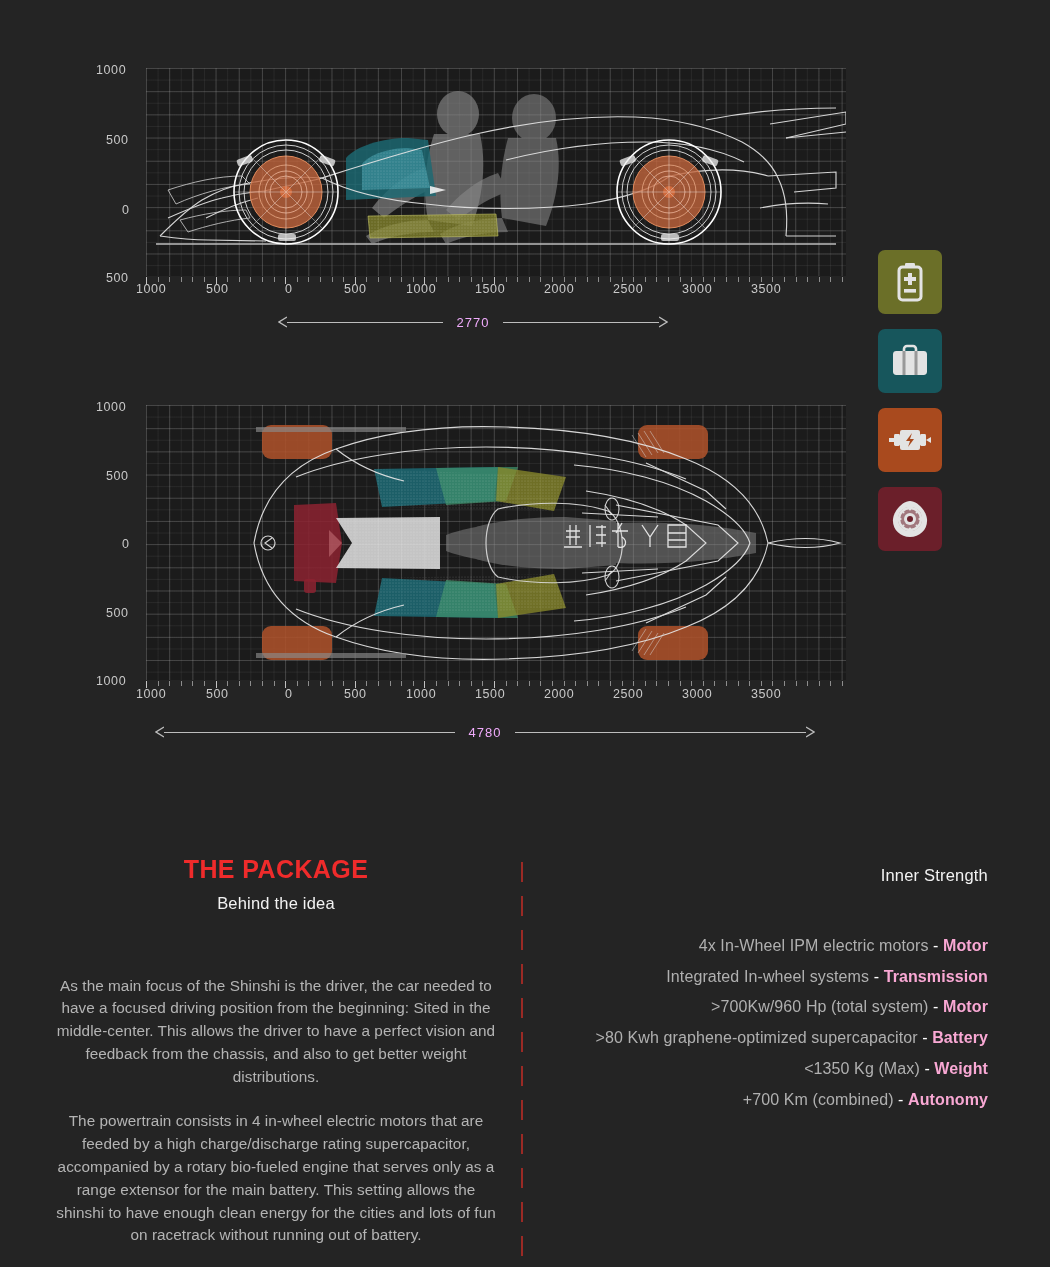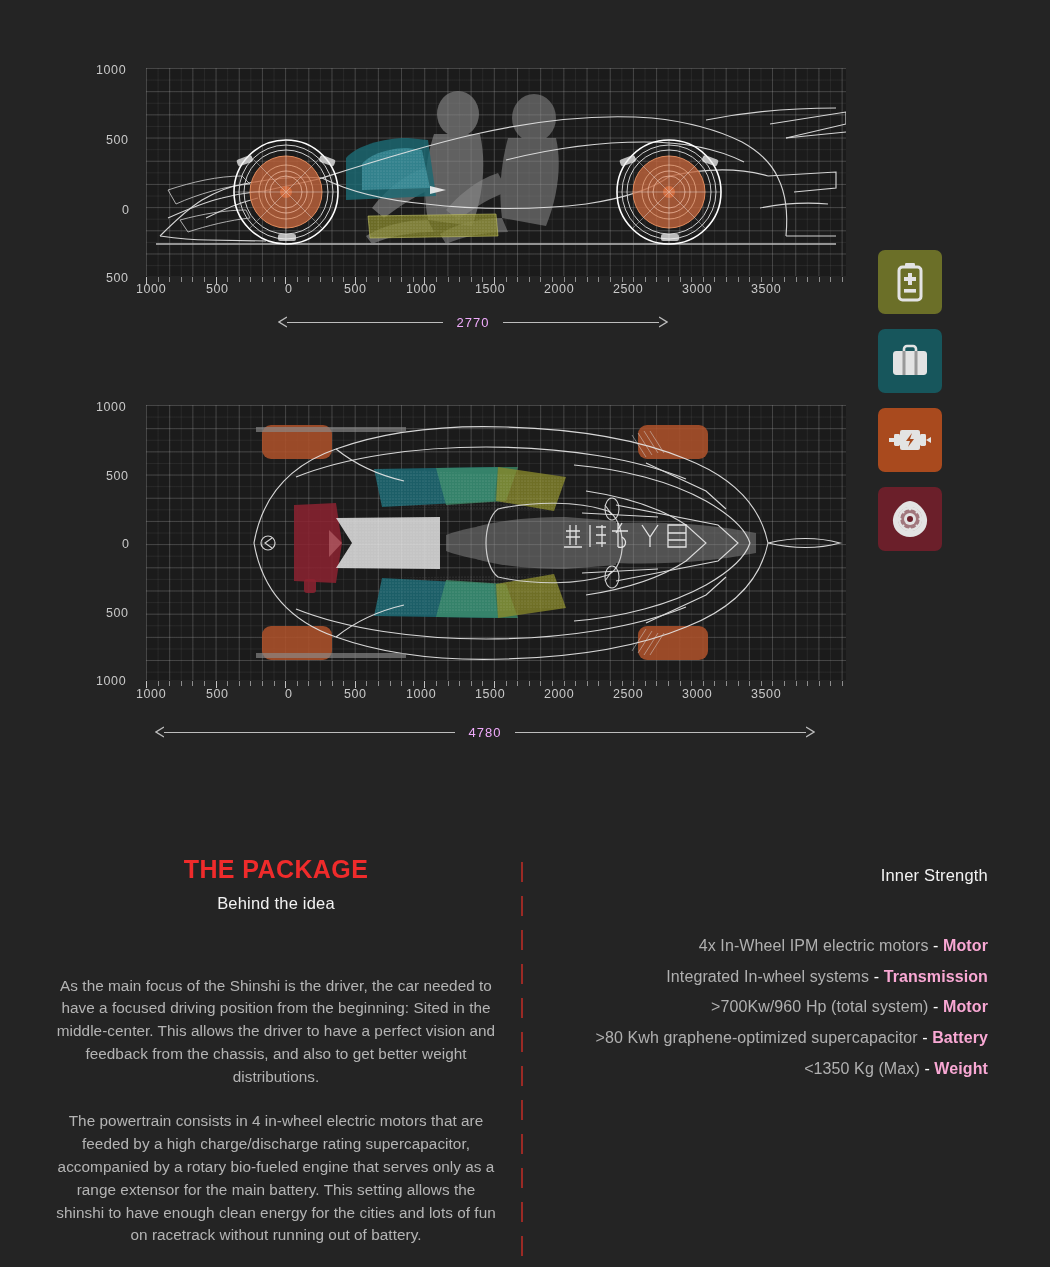--- a/index.html
+++ b/index.html
@@ -578,14 +578,15 @@
 </div>
 
 <div class="col col-right">
   <div class="subkicker">Inner Strength</div>
   <div class="spec-list" id="specList">
       <div class="spec-row"><span>4x In-Wheel IPM electric motors </span><span class="dash">- </span><b>Motor</b></div>
       <div class="spec-row"><span>Integrated In-wheel systems </span><span class="dash">- </span><b>Transmission</b></div>
       <div class="spec-row"><span>&gt;700Kw/960 Hp (total system) </span><span class="dash">- </span><b>Motor</b></div>
       <div class="spec-row"><span>&gt;80 Kwh graphene-optimized supercapacitor  </span><span class="dash">- </span><b>Battery</b></div>
       <div class="spec-row"><span>&lt;1350 Kg (Max) </span><span class="dash">- </span><b>Weight</b></div>
+      <div class="spec-row"><span>+700 Km (combined) </span><span class="dash">- </span><b>Autonomy</b></div>
     </div>
 </div>
 
 </body></html>

